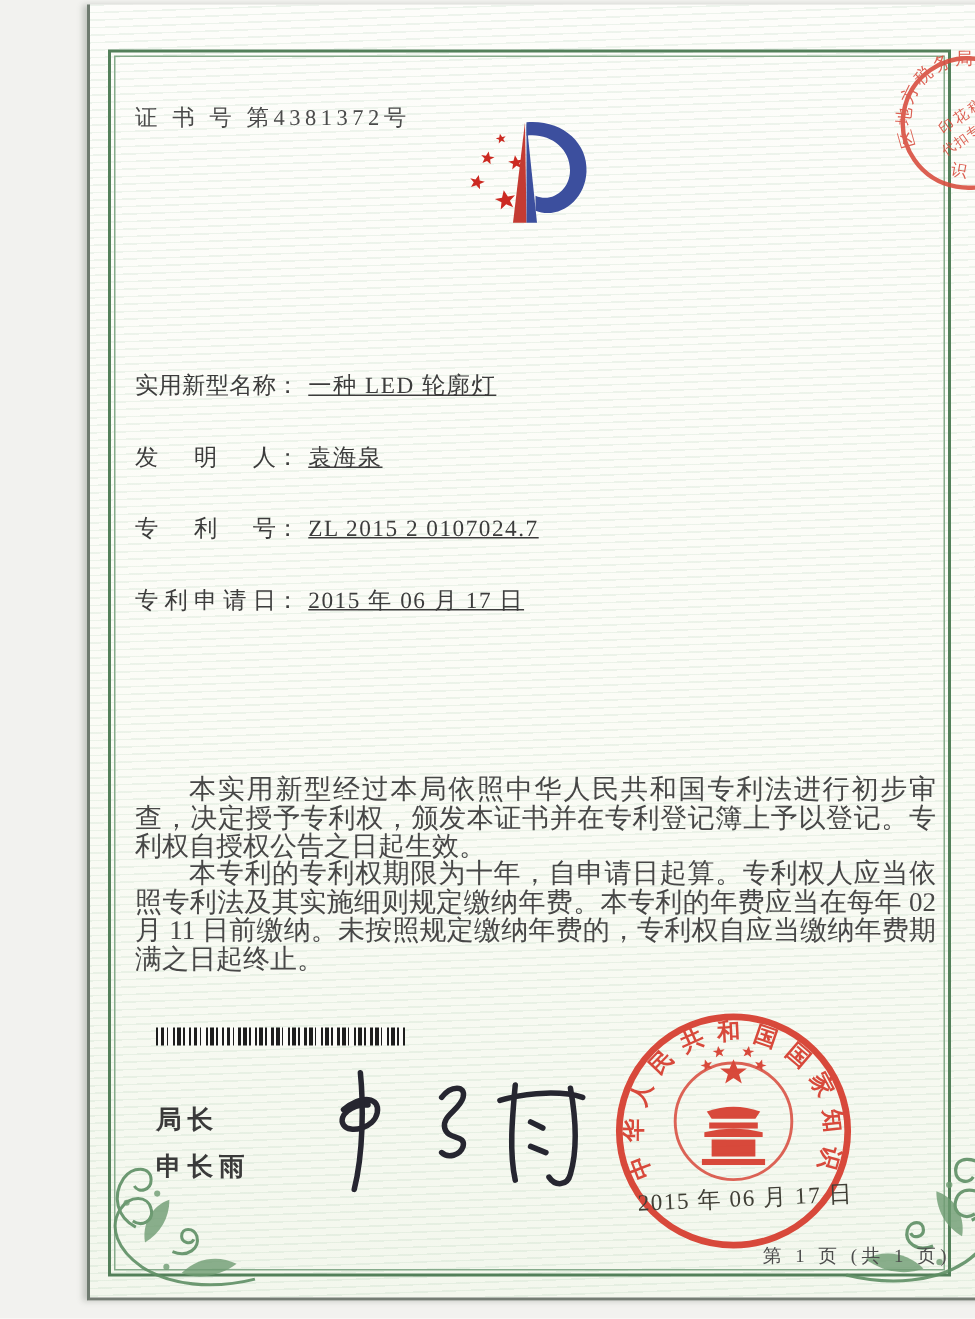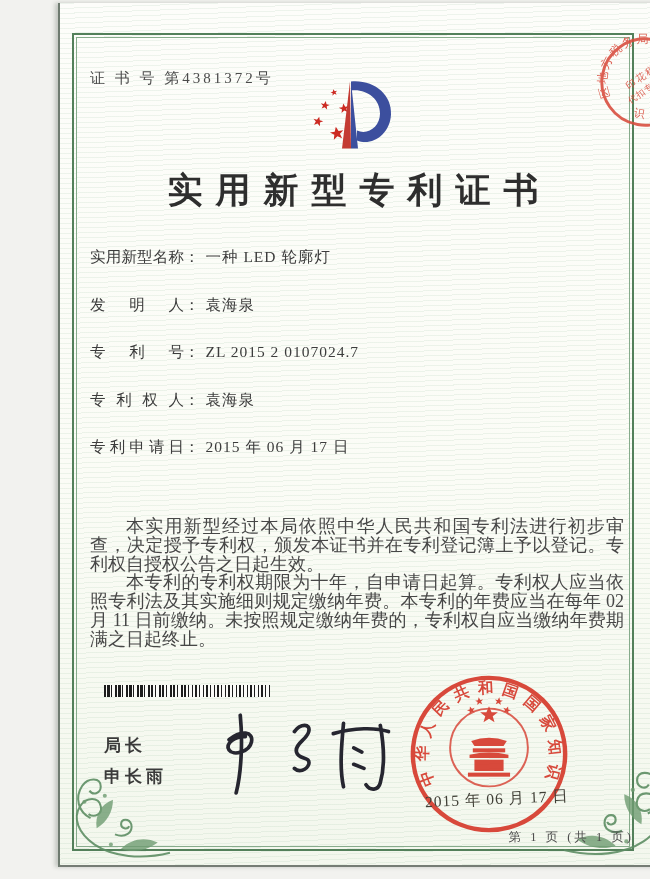--- a/index.html
+++ b/index.html
@@ -13,27 +13,27 @@
          background:repeating-linear-gradient(178deg,rgba(140,185,150,.14) 0 1px,rgba(255,255,255,0) 1px 5px);}
   .frame{position:absolute;left:12px;top:30px;right:44px;bottom:14px;border:2px solid #53805a;pointer-events:none;}
   .frame::after{content:"";position:absolute;inset:2px;border:1px solid #86ab8b;}
   .certno{position:absolute;left:30px;top:66px;font-size:15px;letter-spacing:3px;color:#4a4a4a;}
   .logo{position:absolute;left:244px;top:74px;width:95px;height:78px;}
   .title{position:absolute;left:12px;right:44px;top:164px;text-align:center;
          font-size:35px;font-weight:600;letter-spacing:13px;padding-left:13px;color:#2e2e2e;}
   .fields{position:absolute;left:30px;top:244px;font-size:15.5px;color:#3c3c3c;}
   .frow{height:47.5px;white-space:nowrap;}
   .flab{display:inline-block;width:94px;text-align:justify;text-align-last:justify;}
-  .fval{margin-left:6px;letter-spacing:1px;}
+  .fval{margin-left:6px;letter-spacing:1px;text-decoration:underline;}
   .paras{position:absolute;left:30px;right:54px;top:514px;font-size:18px;line-height:18.8px;
          color:#474747;text-align:justify;}
   .paras p{margin:0;text-indent:2em;}
   .barcode{position:absolute;left:44px;top:682px;width:166px;height:12px;
      background:repeating-linear-gradient(90deg,#1d1d1d 0 1.5px,#fbfbf8 1.5px 3px,#1d1d1d 3px 5.5px,#fbfbf8 5.5px 7px,#1d1d1d 7px 8px,#fbfbf8 8px 11px);}
-  .signer{position:absolute;left:44px;top:728px;font-family:Liberation Mono, monospace;
+  .signer{position:absolute;left:44px;top:728px;font-family:Liberation Serif, serif;
           font-size:17px;font-weight:700;letter-spacing:4px;color:#3a3a3a;line-height:31px;}
   .sig{position:absolute;left:140px;top:702px;width:195px;height:92px;}
   .seal{position:absolute;left:348px;top:670px;width:162px;height:162px;opacity:.93;}
   .sealdate{position:absolute;left:352px;top:786px;width:170px;text-align:center;font-size:15.5px;
             color:#403f36;transform:rotate(-2.5deg);letter-spacing:1px;}
   .stamp{position:absolute;left:536px;top:30px;width:98px;height:98px;opacity:.88;}
   .fl-bl{position:absolute;left:0px;top:752px;width:112px;height:112px;}
   .fl-br{position:absolute;left:502px;top:744px;width:118px;height:118px;transform:scaleX(-1);}
   .footer{position:absolute;left:12px;right:44px;top:826px;text-align:right;font-size:12.5px;
           letter-spacing:3px;color:#4c4c4c;}
@@ -56,34 +56,30 @@
         <use href="#st" transform="translate(21,27) scale(0.45) rotate(10)"></use>
         <use href="#st" transform="translate(40,30) scale(0.5) rotate(-8)"></use>
         <use href="#st" transform="translate(14,43) scale(0.5) rotate(14)"></use>
         <use href="#st" transform="translate(33,55) scale(0.68) rotate(-10)"></use>
       </g>
       <polygon points="46,3 38,70 47,70" fill="#c43b33"></polygon>
       <polygon points="47,3 47,70 54,70" fill="#3c4f9e"></polygon>
       <path d="M47,3 C70,1 88,16 87,36 C86,56 68,68 53,62 L53,52 C64,57 76,48 76,35 C76,20 62,10 47,12 Z" fill="#3c4f9e"></path>
     </svg>
 
-    <div class="title">实用新型专利证书</div>
 
     <div class="fields">
       <div class="frow">
         <span class="flab">实用新型名称</span><span>：</span><span class="fval">一种 LED 轮廓灯</span>
       </div>
       <div class="frow">
         <span class="flab">发明人</span><span>：</span><span class="fval">袁海泉</span>
       </div>
       <div class="frow">
         <span class="flab">专利号</span><span>：</span><span class="fval">ZL 2015 2 0107024.7</span>
-      </div>
-      <div class="frow">
-        <span class="flab">专利权人</span><span>：</span><span class="fval">袁海泉</span>
       </div>
       <div class="frow">
         <span class="flab">专利申请日</span><span>：</span><span class="fval">2015 年 06 月 17 日</span>
       </div>
     </div>
 
     <div class="paras">
       <p>本实用新型经过本局依照中华人民共和国专利法进行初步审查，决定授予专利权，颁发本证书并在专利登记簿上予以登记。专利权自授权公告之日起生效。</p>
       <p>本专利的专利权期限为十年，自申请日起算。专利权人应当依照专利法及其实施细则规定缴纳年费。本专利的年费应当在每年 02 月 11 日前缴纳。未按照规定缴纳年费的，专利权自应当缴纳年费期满之日起终止。</p>
     </div>

